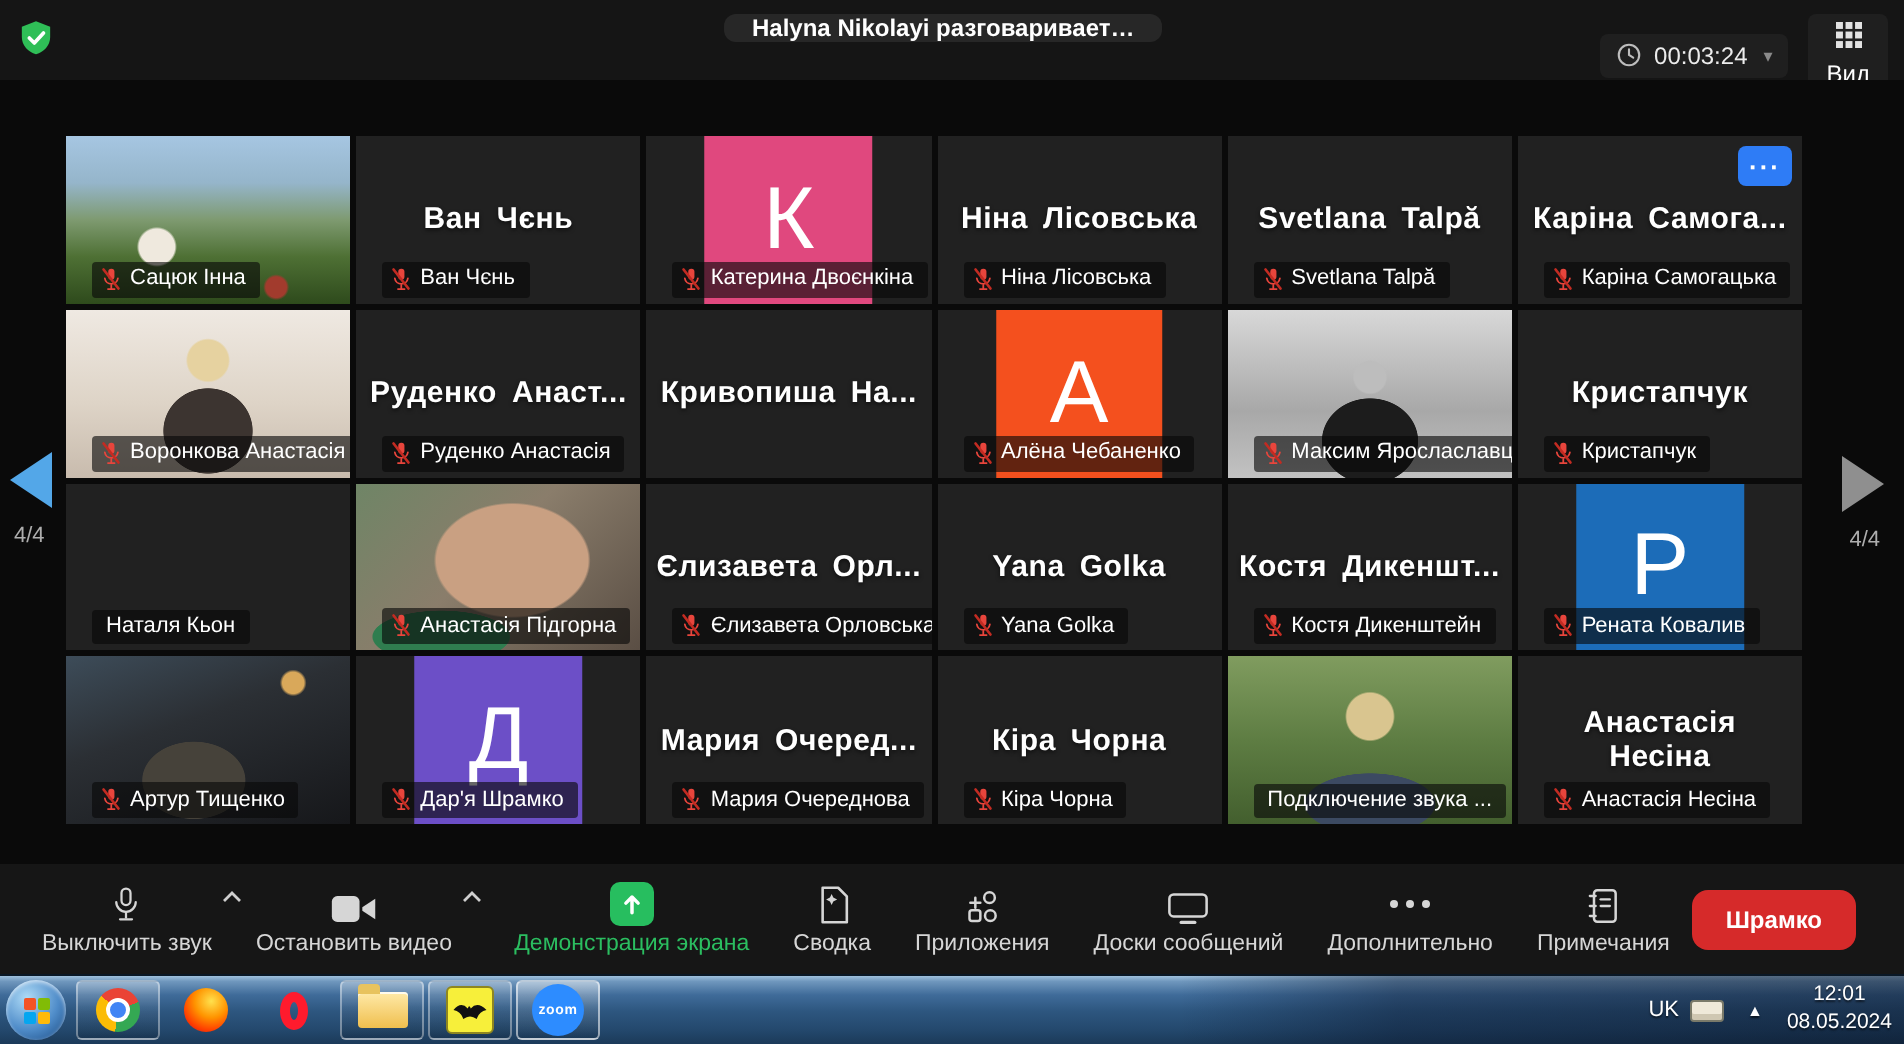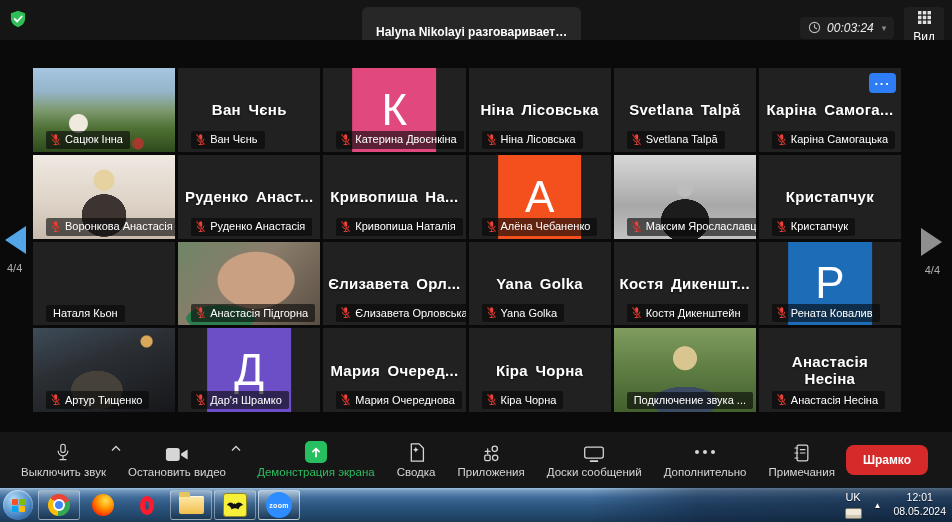--- a/index.html
+++ b/index.html
@@ -8,25 +8,25 @@
     position:relative; width:952px; height:522px; overflow:hidden;
     background:#0b0b0b; font-family:"Liberation Sans", sans-serif;
     -webkit-font-smoothing:antialiased;
   }
   
   .topbar { position:absolute; top:0; left:0; right:0; height:40px; background:#151515; }
   .shield { position:absolute; left:8px; top:9px; width:20px; height:20px; }
   .notif-pill {
     position:absolute; left:50%; top:7px; transform:translateX(-52%);
     background:#272727; color:#fff; font-size:12px; font-weight:bold;
-    padding:18px 14px; border-radius:6px; white-space:nowrap;
+    padding:0 14px; border-radius:6px; white-space:nowrap;
   }
   .topbar-right { position:absolute; right:8px; top:7px; display:flex; gap:10px; align-items:center; }
   .timer-box { display:flex; align-items:center; gap:6px; background:#1f1f1f; border-radius:4px; padding:4px 8px; }
-  .timer-text { color:#ececec; font-size:12px;font-style:italic; }
+  .timer-text { color:#ececec; font-size:12px; }
   .timer-caret { color:#8a8a8a; font-size:9px; margin-left:2px; }
   .view-btn { display:flex; align-items:center; gap:6px; background:#1f1f1f; border-radius:4px; padding:4px 9px; color:#fff; font-size:12px;flex-direction:column; }
   
   .stage { position:absolute; top:40px; left:0; right:0; height:392px; background:#0a0a0a; }
   .grid {
     position:absolute; left:33px; top:28px; width:868px; height:344px;
     display:grid; grid-template-columns:repeat(6,1fr); grid-template-rows:repeat(4,1fr); gap:3px;
   }
   .tile { position:relative; background:#212121; overflow:hidden; }
   .display-name {
@@ -129,21 +129,21 @@
   .ic-opera { width:14px; height:19px; border:5px solid #ff1b2d; border-radius:50%; }
   .ic-folder { position:relative; width:25px; height:18px; border-radius:2px;
     background:linear-gradient(180deg,#ffeaa9,#f0bf4e); box-shadow:inset 0 1px 0 rgba(255,255,255,.8); }
   .ic-folder:before { content:""; position:absolute; top:-4px; left:0; width:11px; height:5px;
     background:#e8c35e; border-radius:2px 2px 0 0; }
   .ic-bat { width:24px; height:24px; background:#f7ef3a; border-radius:3px; border:1px solid #8e8620;
     display:flex; align-items:center; justify-content:center; }
   .ic-zoom { width:26px; height:26px; border-radius:50%; background:#2d8cff; color:#fff;
     font-size:7px; font-weight:bold; display:flex; align-items:center; justify-content:center; letter-spacing:.3px; }
   .tray { position:relative; margin-left:auto; display:flex; align-items:center; gap:12px; padding-right:6px; color:#fff; }
-  .lang { display:flex; align-items:center; gap:5px; font-size:11px; text-shadow:0 1px 1px rgba(0,0,0,.6);flex-direction:column; }
+  .lang { display:flex; align-items:center; gap:5px; font-size:11px; text-shadow:0 1px 1px rgba(0,0,0,.6); }
   .kbd-icon { width:17px; height:11px; background:#efe9d9; border:1px solid #7a7a6a; border-radius:2px;
     box-shadow:inset 0 -3px 0 #cfc7b2; }
   .tray-caret { font-size:8px; color:#fff; text-shadow:0 1px 1px rgba(0,0,0,.6); }
   .clock { font-size:10.5px; line-height:1.3; text-align:center; text-shadow:0 1px 1px rgba(0,0,0,.6); }
 </style>
 </head>
 <body>
 
 <div class="screen">
 
@@ -265,28 +265,20 @@
             <svg class="mutemic" width="11" height="13" viewBox="0 0 16 18">
               <rect x="6" y="1.5" width="4.5" height="8" rx="2.2" fill="#E8453C"></rect>
               <path d="M3.5 8.5a4.8 4.8 0 0 0 9.5 0M8.2 13.5v2.5M5.8 16.3h4.8" fill="none" stroke="#E8453C" stroke-width="1.3" stroke-linecap="round"></path>
               <line x1="2.5" y1="2" x2="13.5" y2="16" stroke="#C22B22" stroke-width="1.8" stroke-linecap="round"></line>
             </svg>
             <span>Руденко Анастасія</span>
           </div>
         </div>
         <div class="tile">
           <div class="display-name">Кривопиша На...</div>
-          <div class="tile-label">
-            <svg class="mutemic" width="11" height="13" viewBox="0 0 16 18">
-              <rect x="6" y="1.5" width="4.5" height="8" rx="2.2" fill="#E8453C"></rect>
-              <path d="M3.5 8.5a4.8 4.8 0 0 0 9.5 0M8.2 13.5v2.5M5.8 16.3h4.8" fill="none" stroke="#E8453C" stroke-width="1.3" stroke-linecap="round"></path>
-              <line x1="2.5" y1="2" x2="13.5" y2="16" stroke="#C22B22" stroke-width="1.8" stroke-linecap="round"></line>
-            </svg>
-            <span>Кривопиша Наталія</span>
-          </div>
         </div>
         <div class="tile">
           <div class="avatar" style="background: rgb(244, 80, 30);">А</div>
           <div class="tile-label">
             <svg class="mutemic" width="11" height="13" viewBox="0 0 16 18">
               <rect x="6" y="1.5" width="4.5" height="8" rx="2.2" fill="#E8453C"></rect>
               <path d="M3.5 8.5a4.8 4.8 0 0 0 9.5 0M8.2 13.5v2.5M5.8 16.3h4.8" fill="none" stroke="#E8453C" stroke-width="1.3" stroke-linecap="round"></path>
               <line x1="2.5" y1="2" x2="13.5" y2="16" stroke="#C22B22" stroke-width="1.8" stroke-linecap="round"></line>
             </svg>
             <span>Алёна Чебаненко</span>

